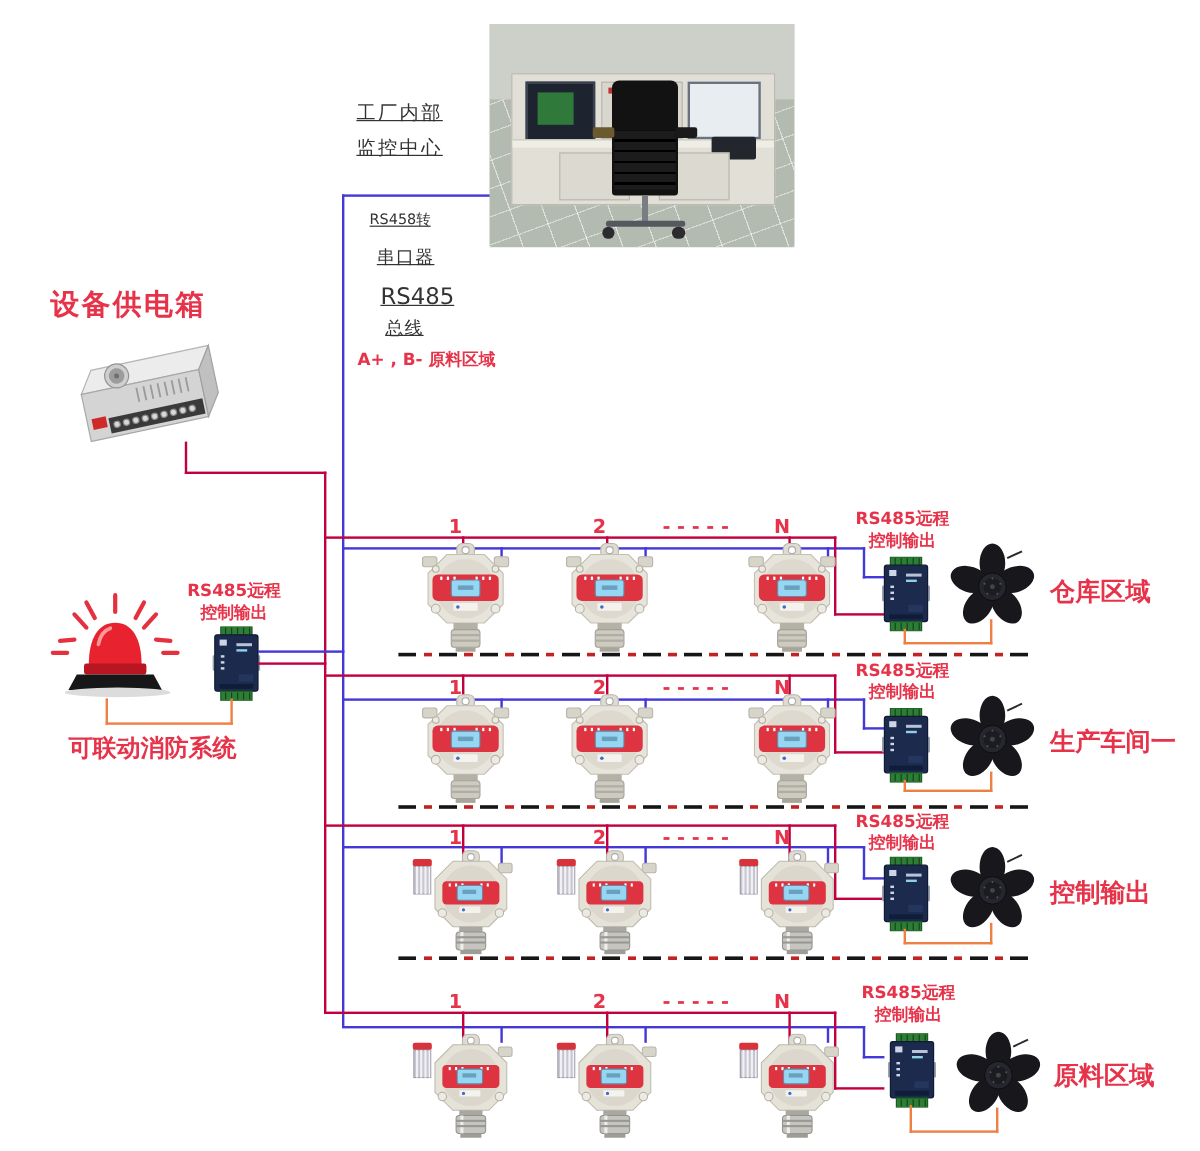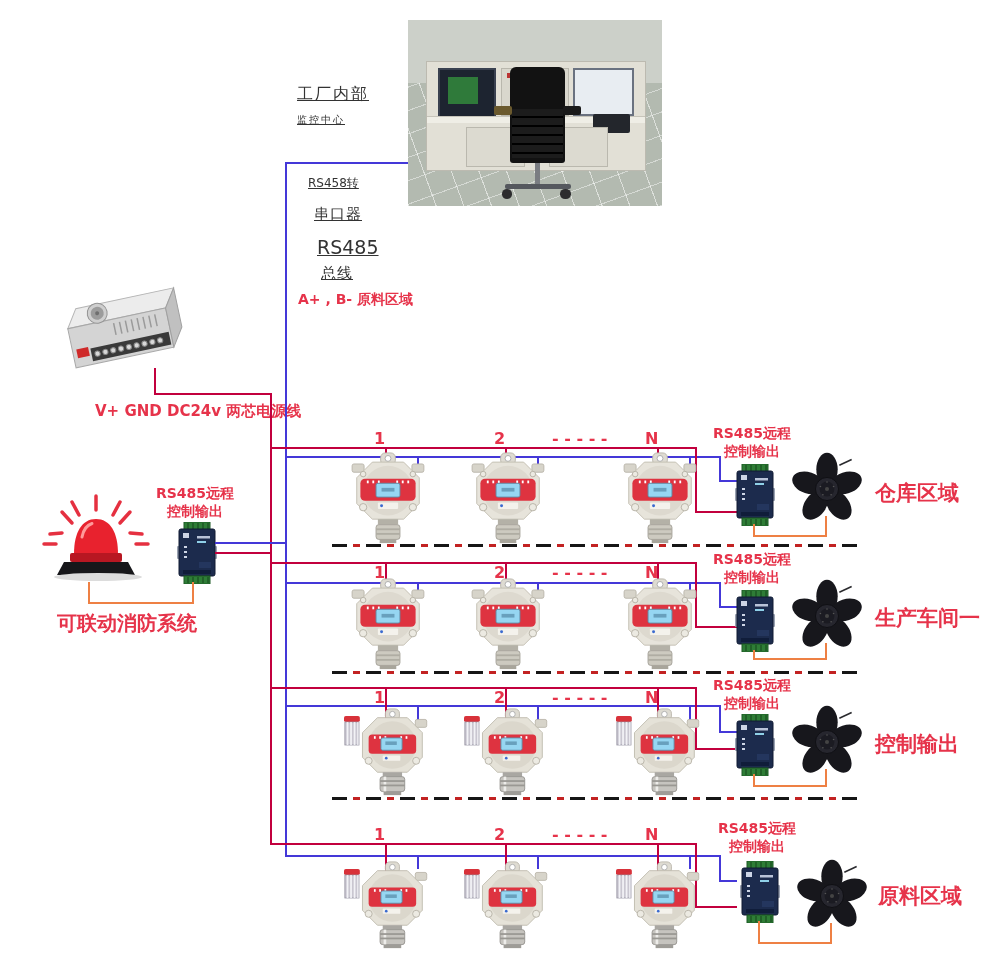--- a/index.html
+++ b/index.html
@@ -263,31 +263,31 @@
     <div class="ph-chairribs"></div>
     <div class="ph-armL"></div>
     <div class="ph-armR"></div>
     <div class="ph-post"></div>
     <div class="ph-base"></div>
     <div class="ph-wheelL"></div>
     <div class="ph-wheelR"></div>
   </div>
 
   <div class="lbl t-dark" style="left:297px;top:84px;font-size:16px;letter-spacing:2px">工厂内部</div>
-  <div class="lbl t-dark" style="left:297px;top:113px;font-size:10px;letter-spacing:2px">监控中心</div>
+  <div class="lbl t-dark" style="left:297px;top:113px;font-size:16px;letter-spacing:2px">监控中心</div>
   <div class="lbl t-dark" style="left:308px;top:175px;font-size:12px">RS458转</div>
   <div class="lbl t-dark" style="left:314px;top:205px;font-size:15px;letter-spacing:1px">串口器</div>
   <div class="lbl t-dark" style="left:317px;top:236px;font-size:19px">RS485</div>
   <div class="lbl t-dark" style="left:321px;top:264px;font-size:15px;letter-spacing:1px">总线</div>
   <div class="lbl t-red" style="left:298px;top:291px;font-size:14px;font-weight:bold">A+ , B-  原料区域</div>
 
+  <div class="bigtitle" style="left:42px;top:238px">设备供电箱</div>
   <svg class="abs" style="left:50px;top:284px" width="140" height="100">
       <use href="#sym-psu"></use>
     </svg>
-  <div class="lbl t-red" style="left:95px;top:402px;font-size:15px;font-weight:bold">V+  GND DC24v 两芯电源线</div>
 
   <div class="vl c-red" style="left:154px;top:368px;height:27px"></div>
   <div class="hl c-red" style="left:154px;top:393px;width:118px"></div>
 
   <div class="vl c-red" style="left:270px;top:393px;height:452px"></div>
   <div class="hl c-blue" style="left:285px;top:162px;width:123px"></div>
   <div class="vl c-blue" style="left:285px;top:162px;height:694px"></div>
 
   <svg class="abs" style="left:40px;top:492px" width="112" height="94">
       <use href="#sym-alarm"></use>

